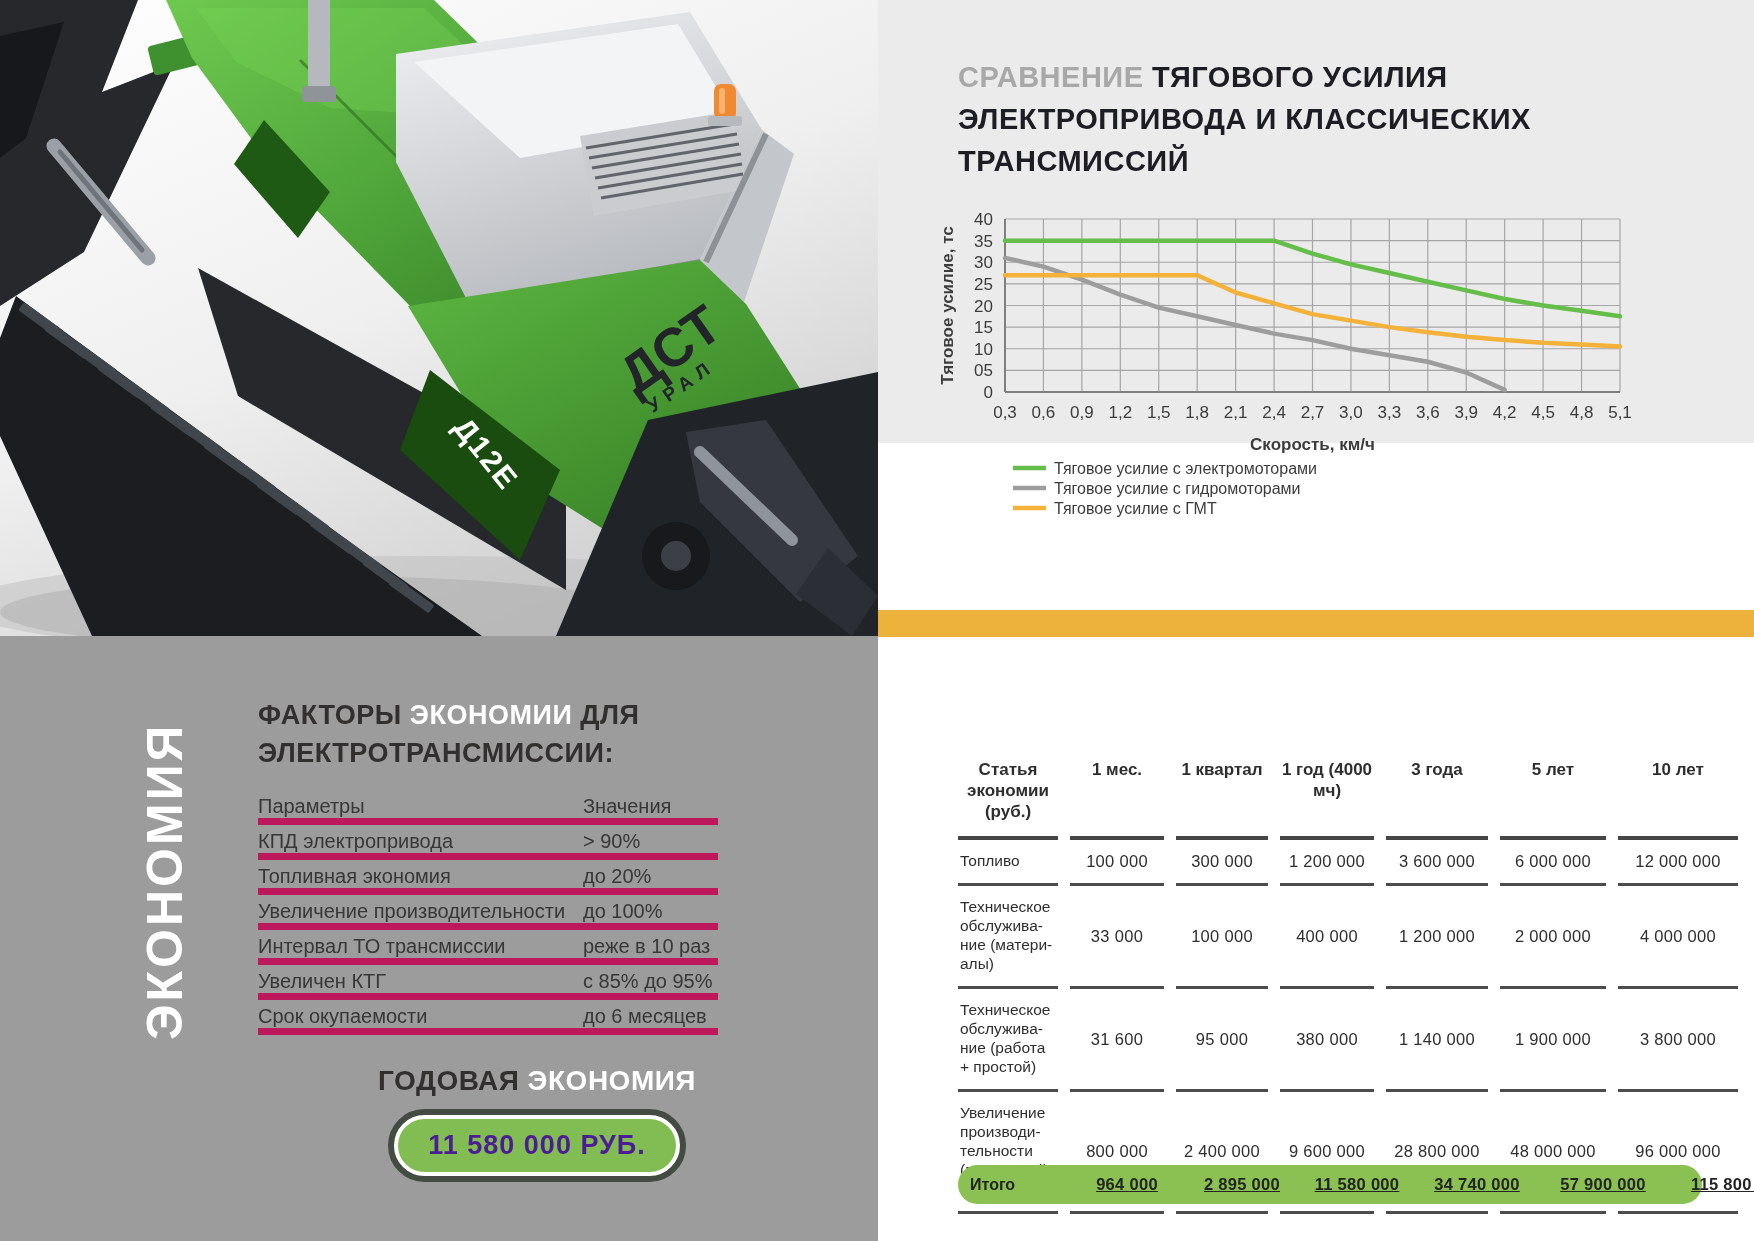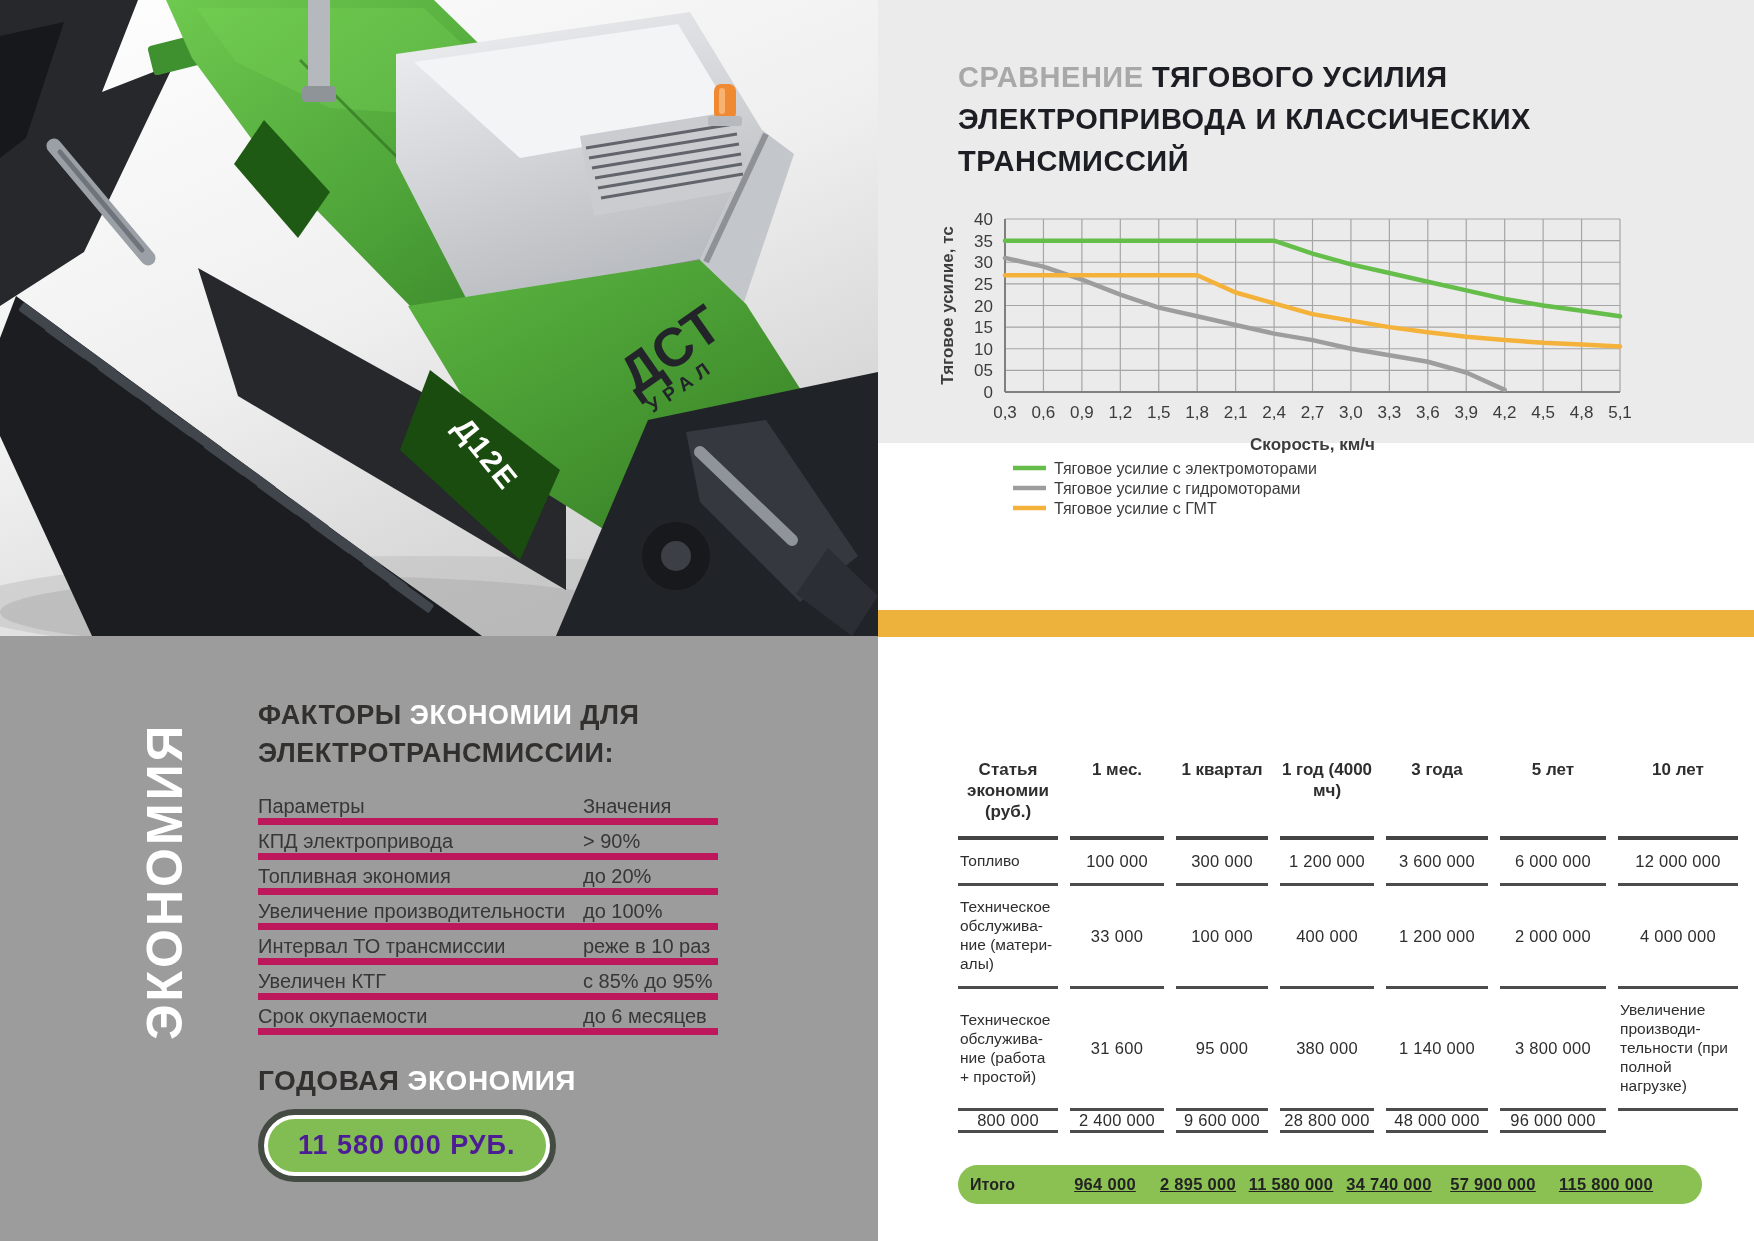--- a/index.html
+++ b/index.html
@@ -26,21 +26,21 @@
   .vertical-label{position:absolute;left:136px;top:72px;height:346px;width:58px;
                   writing-mode:vertical-rl;transform:rotate(180deg);text-align:center;
                   font-size:50px;font-weight:bold;color:#ffffff;letter-spacing:3px;white-space:nowrap;}
   .left-content{position:absolute;left:258px;top:60px;width:560px;}
   .factors-heading{margin:0;font-size:27px;line-height:38px;font-weight:bold;color:#32302f;
                    letter-spacing:.5px;width:470px;}
   .h-white{color:#ffffff;}
   .factors-table{margin-top:18px;width:460px;color:#373737;font-size:20px;}
   .f-row{display:grid;grid-template-columns:325px 135px;border-bottom:7px solid #be185d;
          padding:4px 0 0;line-height:24px;}
-  .annual-block{width:558px;text-align:left;margin-top:28px;}
+  .annual-block{width:558px;text-align:center;margin-top:28px;}
   .annual-heading{margin:30px 0 0 0;font-size:28px;font-weight:bold;color:#32302f;letter-spacing:.5px;}
   .badge-outer{display:inline-block;margin-top:12px;border:6px solid #434b42;background:#ffffff;
                border-radius:44px;padding:4px;}
   .badge-inner{background:#82bd53;border-radius:34px;padding:11px 30px;color:#4c1d95;
                font-size:27px;font-weight:bold;letter-spacing:1px;white-space:nowrap;}
 
   
   .effect-panel{left:878px;top:637px;width:876px;height:604px;background:#ffffff;}
   .effect-title{position:absolute;left:80px;top:36px;margin:0;font-size:29px;line-height:37px;
                 font-weight:bold;letter-spacing:.5px;}
@@ -48,21 +48,21 @@
   .eco-table{position:absolute;left:80px;top:118px;width:744px;display:grid;
              grid-template-columns:100px 94px 92px 94px 102px 106px 120px;column-gap:12px;
              color:#2e2e2e;}
   .eco-th{font-size:17px;font-weight:bold;text-align:center;line-height:21px;
           padding:4px 0 14px;border-bottom:4px solid #454545;}
   .eco-label{font-size:15.5px;line-height:19px;padding:11px 2px 13px;display:flex;align-items:center;
              border-bottom:3px solid #4c4c4c;}
   .eco-val{font-size:16.5px;display:flex;align-items:center;justify-content:center;
            border-bottom:3px solid #4c4c4c;letter-spacing:.3px;}
   .eco-total{position:absolute;left:80px;top:528px;width:744px;display:grid;
-             grid-template-columns:100px 94px 92px 94px 102px 106px 120px;column-gap:0;
+             grid-template-columns:100px 94px 92px 94px 102px 106px 120px;column-gap:22px;
              background:#8bc152;border-radius:22px;padding:10px 0;color:#232323;font-weight:bold;}
   .eco-total .tl{font-size:16px;padding-left:12px;display:flex;align-items:center;}
   .eco-total .tv{font-size:16.5px;display:flex;align-items:center;justify-content:center;letter-spacing:.3px;text-decoration:underline;}
 </style>
 </head>
 <body>
 
 <div class="page">
 
   <section class="photo-area">
@@ -332,20 +332,21 @@
       <div class="eco-val">400 000</div>
       <div class="eco-val">1 200 000</div>
       <div class="eco-val">2 000 000</div>
       <div class="eco-val">4 000 000</div>
 
       <div class="eco-label">Техническое обслужива­ние (работа + простой)</div>
       <div class="eco-val">31 600</div>
       <div class="eco-val">95 000</div>
       <div class="eco-val">380 000</div>
       <div class="eco-val">1 140 000</div>
+      <div class="eco-val">1 900 000</div>
       <div class="eco-val">3 800 000</div>
 
       <div class="eco-label">Увеличение производи­тельности (при полной нагрузке)</div>
       <div class="eco-val">800 000</div>
       <div class="eco-val">2 400 000</div>
       <div class="eco-val">9 600 000</div>
       <div class="eco-val">28 800 000</div>
       <div class="eco-val">48 000 000</div>
       <div class="eco-val">96 000 000</div>
     </div>

